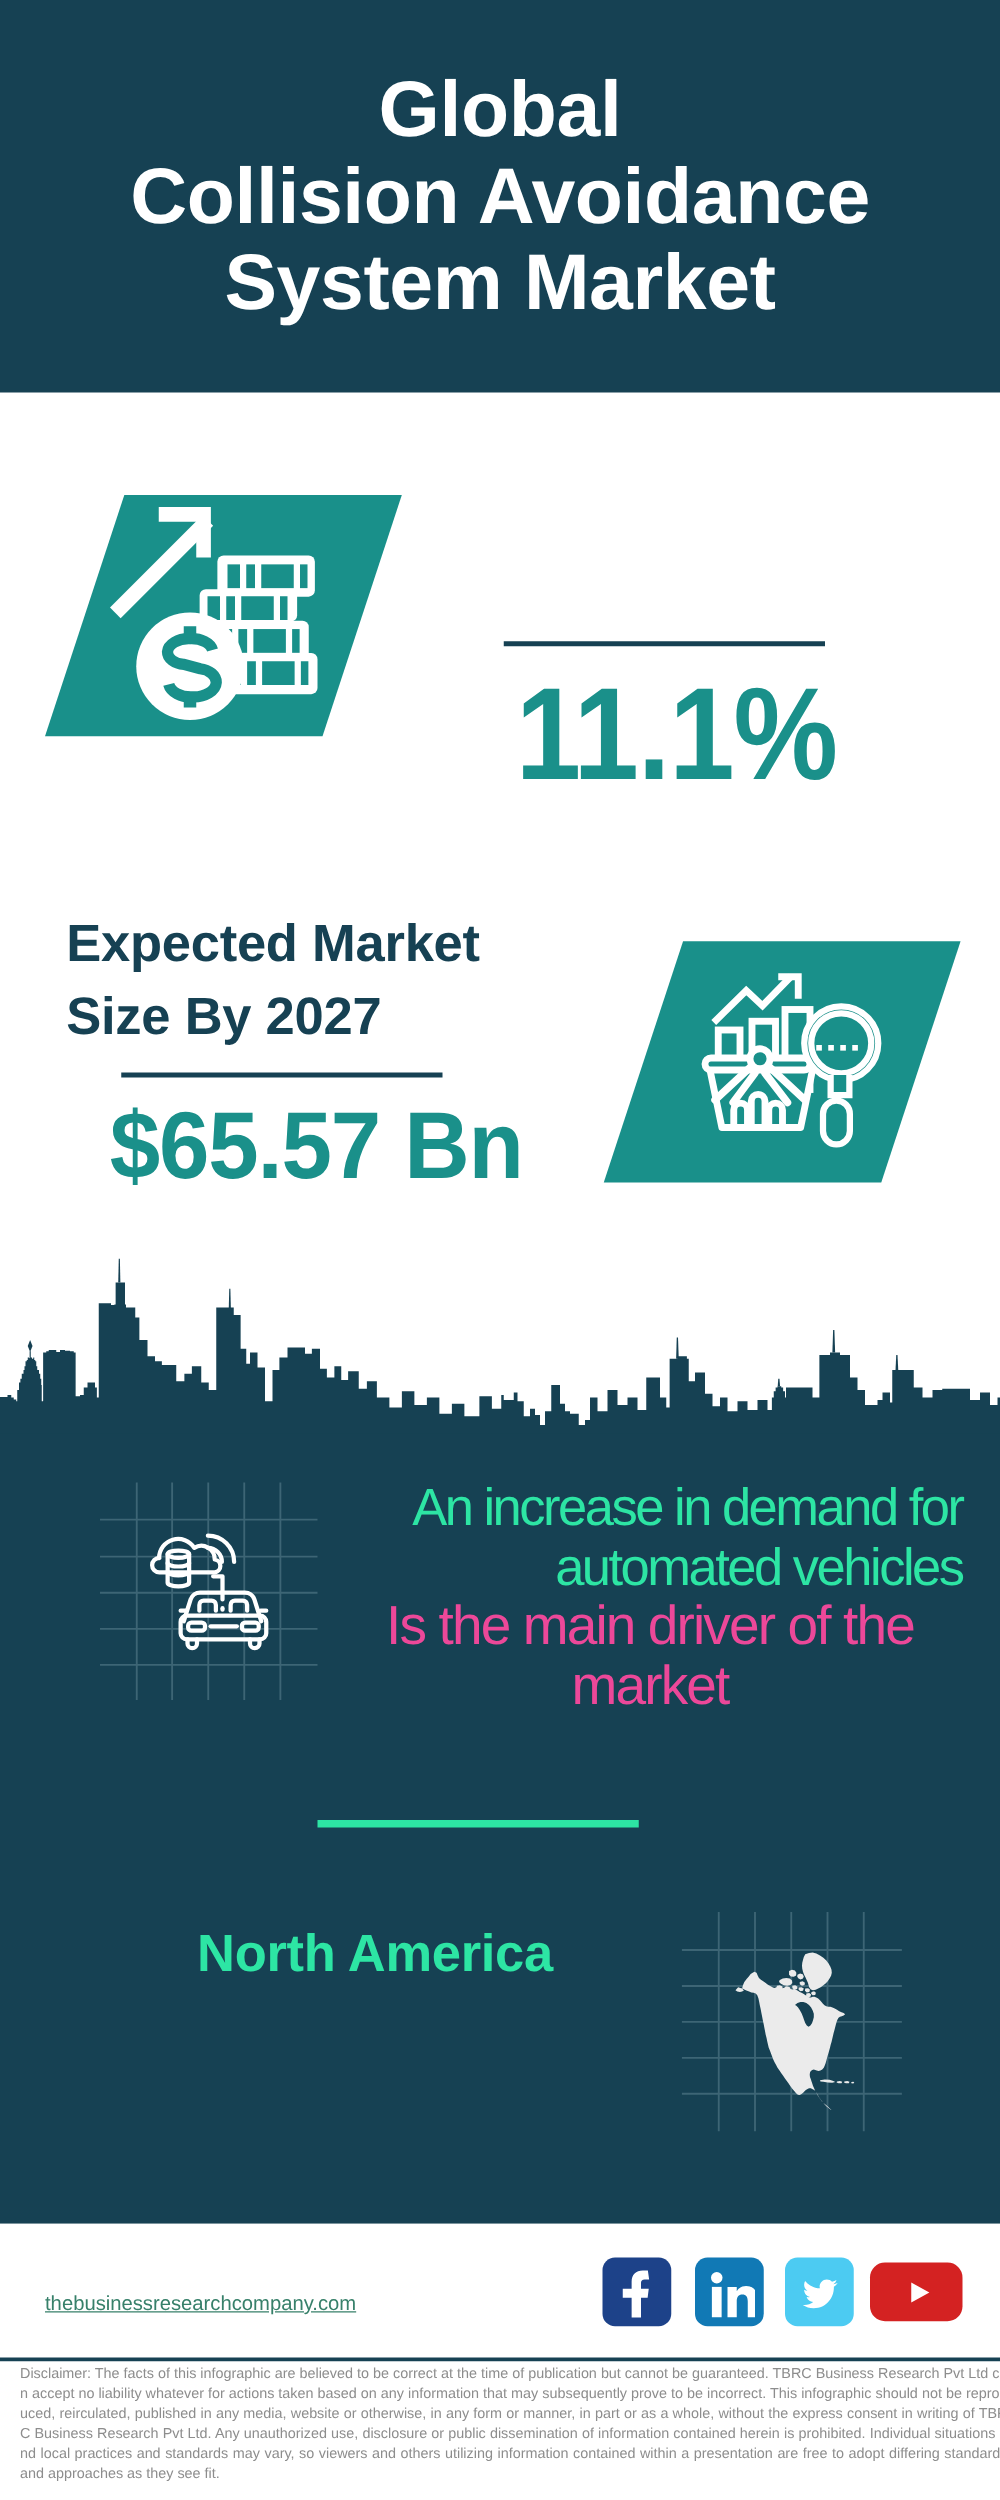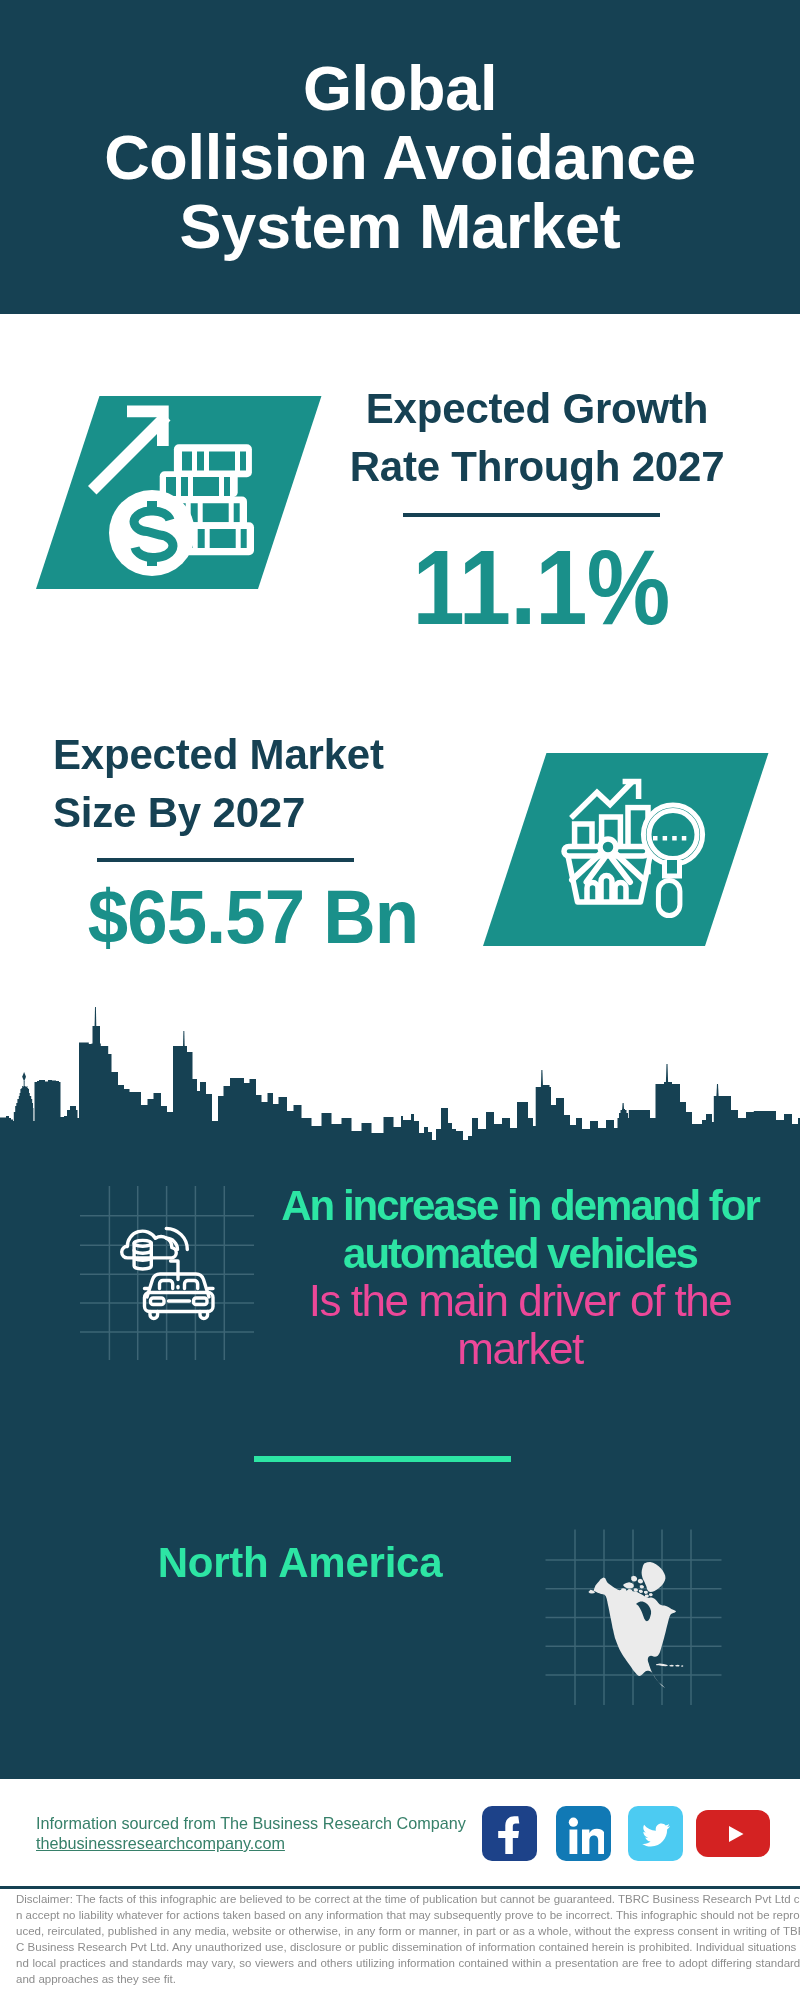--- a/index.html
+++ b/index.html
@@ -33,22 +33,22 @@
              font-size:76px;font-weight:bold;line-height:75px;letter-spacing:-1px;
              transform:scaleX(0.955);transform-origin:50% 0;}
 
   .icon-chart{position:absolute;left:560px;top:770px;}
 
   
   .dark{position:absolute;left:0;top:1145px;width:800px;height:634px;background:#164153;}
 
   .skyline{position:absolute;left:0;top:1000px;}
 
-  .blk1-accent{position:absolute;left:270px;top:1182px;width:500px;text-align:center;color:#2de5a4;
-              font-size:42px;font-weight:bold;line-height:48px;letter-spacing:-2px;}
+  .blk1-accent{position:absolute;left:270px;top:1182px;width:500px;text-align:right;color:#2de5a4;
+              font-size:42px;font-weight:normal;line-height:48px;letter-spacing:-2px;}
   .blk1-body{position:absolute;left:270px;top:1277px;width:500px;text-align:center;color:#ec4899;
               font-size:44px;font-weight:normal;line-height:48px;letter-spacing:-1.5px;}
   .mid-rule{position:absolute;left:254px;top:1456px;width:257px;height:6px;background:#2de5a4;}
   .blk2-accent{position:absolute;left:30px;top:1539px;width:540px;text-align:center;color:#2de5a4;
               font-size:42px;font-weight:bold;line-height:48px;letter-spacing:-0.25px;}
   .blk2-body{position:absolute;left:30px;top:1585px;width:540px;text-align:center;color:#fff;
               font-size:46px;font-weight:normal;line-height:50px;letter-spacing:-0.8px;}
 
   .icon-car{position:absolute;left:80px;top:1185px;}
 
@@ -123,21 +123,20 @@
         <rect x="173.7" y="135" width="26" height="19"></rect>
           <rect x="204.7" y="135" width="6" height="19"></rect>
       </g>
     </g>
     <circle cx="116" cy="139" r="43" fill="#fff"></circle>
     <g stroke="#19908a" fill="none" stroke-width="9">
       <path d="M134 126 a17 11 0 0 0 -18 -9 a17 11 0 0 0 -18 10.5 a14 10 0 0 0 13 10 l13 3.5 a15 11 0 0 1 13 11 a18 12 0 0 1 -19 11.5 a18 12 0 0 1 -19 -10"></path>
       <path d="M116 107 v9 M116 163 v9" stroke-width="10"></path>
     </g>
   </svg>
-  <div class="stat1-head">Expected Growth<br>Rate Through 2027</div>
   <div class="rule rule1"></div>
   <div class="stat1-val">11.1%</div>
 
   <div class="para para2"></div>
   <svg class="icon-chart" width="160" height="170" viewBox="0 0 160 170">
     <g fill="none" stroke="#fff" stroke-width="5.5" stroke-linejoin="miter">
       <polyline points="11,48 37,22.4 50,34.6 73,11"></polyline>
       <path d="M62.6,11.4 h16 v17.6"></path>
     </g>
     <g fill="none" stroke="#fff" stroke-width="5.5">
@@ -239,21 +238,20 @@
       <path d="M603.4 1576.7L606.0 1575.0L607.6 1575.7L608.4 1577.6L609.3 1579.4L610.7 1580.7L612.6 1581.9L614.1 1583.1L615.7 1584.2L617.3 1585.2L618.9 1586.0L620.2 1586.5L621.8 1586.0L623.3 1585.2L624.6 1586.0L626.0 1586.8L627.5 1586.3L628.8 1585.5L630.1 1586.0L631.5 1587.0L632.8 1587.6L634.4 1587.3L635.7 1587.8L637.0 1588.6L638.3 1589.4L639.6 1589.9L640.9 1590.7L642.2 1591.5L643.5 1592.3L644.9 1593.1L646.2 1593.3L647.5 1592.8L648.8 1592.8L650.1 1593.3L651.4 1594.1L652.7 1595.2L653.8 1596.5L654.8 1597.8L655.9 1598.9L657.2 1599.6L658.5 1599.9L660.1 1599.9L661.6 1600.4L663.2 1601.2L664.8 1602.0L666.4 1603.1L668.0 1603.8L669.5 1604.4L670.6 1605.2L669.5 1606.2L668.2 1606.7L666.9 1607.0L665.9 1607.8L665.1 1609.1L664.5 1610.7L664.0 1612.5L663.5 1614.4L663.0 1616.5L662.4 1618.6L661.9 1620.7L661.4 1622.8L660.9 1624.9L660.3 1627.0L659.8 1629.1L659.3 1630.9L658.8 1632.7L658.2 1634.6L657.7 1636.4L657.2 1638.3L656.7 1640.1L656.1 1641.7L655.4 1643.2L654.3 1644.6L653.0 1645.3L651.7 1645.6L650.4 1645.3L649.3 1644.8L648.3 1644.6L647.2 1644.8L646.2 1645.6L645.6 1646.7L645.4 1648.2L645.6 1649.8L646.2 1651.4L646.7 1653.0L647.2 1654.5L647.7 1656.1L648.5 1657.9L649.3 1659.8L650.4 1661.6L651.4 1663.5L652.7 1665.3L654.0 1667.1L655.6 1668.7L657.2 1670.0L658.8 1671.3L660.1 1672.7L660.9 1673.4L660.1 1672.9L658.8 1671.9L657.2 1670.6L655.9 1669.2L654.6 1667.7L653.2 1665.8L651.9 1664.0L650.9 1662.2L649.8 1660.6L648.8 1659.3L647.5 1658.5L646.2 1657.9L644.9 1657.9L643.5 1658.5L642.2 1659.5L640.9 1660.8L639.6 1661.9L638.3 1662.7L637.0 1662.4L635.7 1661.4L634.4 1659.8L633.0 1658.2L631.7 1656.4L630.4 1654.5L629.1 1652.7L627.8 1650.9L626.5 1649.0L625.2 1647.2L623.9 1645.3L622.5 1643.2L621.5 1641.4L620.4 1639.3L619.4 1637.2L618.6 1635.1L617.8 1633.0L617.0 1630.9L616.2 1628.8L615.7 1626.7L615.2 1624.6L614.7 1622.2L614.1 1619.9L613.6 1617.2L613.1 1614.6L612.6 1612.0L612.0 1609.4L611.5 1606.7L611.0 1604.1L610.5 1601.5L609.9 1598.9L609.4 1596.2L608.9 1593.9L608.1 1591.8L607.0 1590.5L605.5 1589.9L603.9 1589.7L602.3 1589.1L600.8 1588.6L599.2 1587.8L597.6 1587.0L596.0 1586.5L594.5 1586.0L592.6 1588.1L593.9 1589.1L595.8 1589.4L597.3 1589.1L598.6 1588.4L597.3 1587.0L597.9 1584.7L598.9 1582.3L600.5 1580.2L602.1 1578.4Z" fill="#ebebeb"></path>
       <path d="M642.2 1562.6L644.9 1561.6L647.5 1561.3L650.1 1562.1L652.7 1563.4L655.1 1565.0L657.2 1567.1L658.8 1569.2L660.1 1571.5L660.9 1573.6L661.1 1575.7L660.6 1577.8L659.5 1579.9L658.2 1581.8L656.7 1583.4L655.1 1584.7L653.2 1586.0L651.4 1587.0L649.6 1587.8L647.7 1588.1L646.2 1587.6L645.1 1586.3L644.6 1584.7L644.1 1582.8L643.3 1581.0L642.5 1579.2L641.4 1577.1L640.6 1575.0L640.1 1572.9L639.9 1570.8L640.1 1568.7L640.6 1566.6L641.2 1564.5Z" fill="#ebebeb"></path>
       <path d="M623.9 1581.0L626.2 1579.9L628.8 1579.4L631.2 1579.9L632.8 1581.3L633.0 1583.1L631.7 1584.4L629.4 1584.9L627.0 1584.7L624.9 1583.6L623.6 1582.3Z M630.7 1574.4L632.8 1573.6L634.9 1574.2L635.9 1575.7L635.7 1577.6L634.1 1578.6L632.0 1578.4L630.7 1577.1Z M636.7 1577.1L638.5 1576.3L640.4 1576.8L641.2 1578.4L640.6 1579.9L638.8 1580.5L637.2 1579.7L636.5 1578.4Z M622.0 1584.9L624.1 1584.7L626.0 1585.5L626.2 1587.0L624.6 1587.8L622.8 1587.6L621.8 1586.5Z M627.8 1585.7L629.9 1585.5L631.5 1586.3L631.2 1587.8L629.4 1588.4L627.8 1587.6Z M633.0 1584.9L635.1 1584.7L636.7 1585.7L636.5 1587.3L634.6 1587.8L633.0 1586.8Z M638.3 1582.3L640.4 1581.8L642.0 1582.8L641.7 1584.4L639.9 1584.9L638.3 1583.9Z M637.5 1586.3L639.6 1586.0L641.2 1587.0L640.6 1588.6L638.8 1588.9L637.5 1587.8Z M642.2 1587.0L644.3 1586.8L645.6 1587.8L645.1 1589.4L643.3 1589.7L642.0 1588.6Z M643.0 1590.5L645.1 1590.2L646.4 1591.2L645.9 1592.8L644.1 1593.1L642.8 1592.0Z M646.7 1589.4L648.5 1588.9L649.8 1589.9L649.3 1591.5L647.5 1591.8L646.4 1590.7Z" fill="#ebebeb"></path>
       <path d="M652.7 1652.2L656.1 1651.6L659.5 1651.9L662.2 1652.7L663.5 1653.5L661.4 1654.0L658.2 1653.7L655.1 1653.2L653.0 1653.0Z M664.8 1653.0L666.9 1652.7L668.5 1653.2L668.0 1654.3L665.9 1654.3L664.5 1653.7Z M670.0 1653.0L672.1 1652.7L673.7 1653.2L673.2 1654.3L671.1 1654.3L669.8 1653.7Z M675.0 1653.5L676.4 1653.2L677.1 1653.7L676.4 1654.5L675.0 1654.3Z" fill="#ebebeb"></path>
       <path d="M634.9 1598.6L636.7 1597.3L638.8 1596.5L640.9 1596.5L643.0 1597.3L644.9 1598.6L646.4 1600.4L647.5 1602.5L648.3 1604.9L648.3 1607.3L647.7 1609.6L647.0 1611.7L645.9 1613.3L644.6 1614.1L643.3 1613.3L642.2 1611.5L641.4 1609.4L640.6 1607.0L639.6 1604.6L638.3 1602.3L637.0 1600.2L635.7 1599.1Z" fill="#164153"></path>
     </g>
   </svg>
   <div class="blk2-accent">North America</div>
 
   <div class="footer"></div>
-  <div class="src-line1">Information sourced from The Business Research Company</div>
   <div class="src-line2">thebusinessresearchcompany.com</div>
   <div class="social">
     <a class="sm sm-fb">
       <svg viewBox="0 0 40 40" width="40" height="40">
           <path d="M28.3 2.3h-4.0c-5.6 0-9.0 3.4-9.0 9.0v5.7H8.2v7.1h7.1v18.8h7.5V24.1h5.3l0.9-7.1h-6.2v-4.6c0-1.9 0.9-2.9 2.9-2.9h3.6z" fill="#fff"></path>
         </svg>
     </a>
     <a class="sm sm-li">
       <svg viewBox="0 0 40 40" width="40" height="40">
         <rect x="5.5" y="15.5" width="7.8" height="24.5" fill="#fff"></rect>

